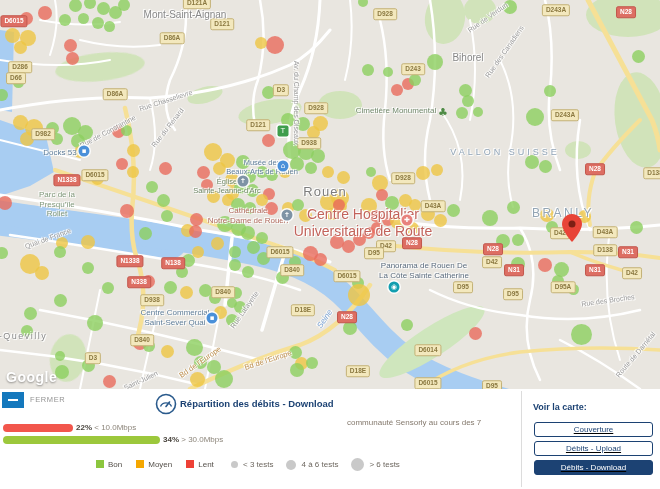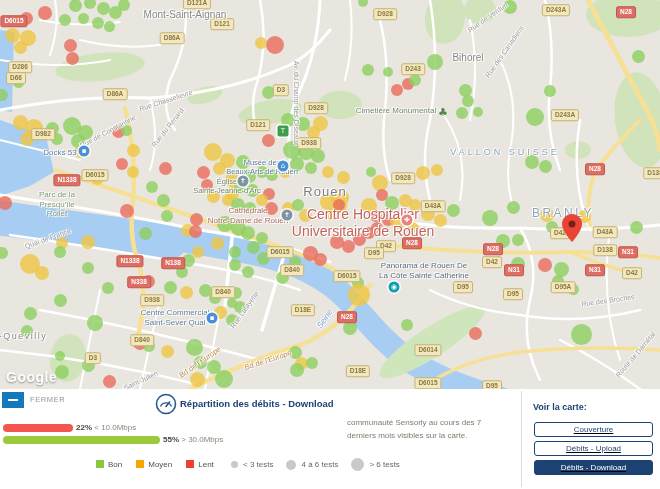--- a/index.html
+++ b/index.html
@@ -422,21 +422,21 @@
         <div class="maplabel" style="left: 227px; top: 186px; font-size: 7.5px; color: rgb(111, 135, 102); transform: translate(-50%, -50%);">
           <div>Église</div>
           <div>Sainte-Jeanne-d'Arc</div>
         </div>
         <div class="maplabel" style="left: 248px; top: 216px; font-size: 8px; color: rgb(176, 105, 92); transform: translate(-50%, -50%);">
           <div>Cathédrale</div>
           <div>Notre-Dame de Rouen</div>
         </div>
         <div class="maplabel" style="left: 363px; top: 223px; font-size: 14px; color: rgb(194, 99, 91); transform: translate(-50%, -50%);">
           <div>Centre Hospitalier</div>
-          <div>Universitaire de Rouen</div>
+          <div>Universitaire de Route</div>
         </div>
         <div class="maplabel" style="left: 424px; top: 271px; font-size: 8px; color: rgb(90, 107, 125); transform: translate(-50%, -50%);">
           <div>Panorama de Rouen De</div>
           <div>La Côte Sainte Catherine</div>
         </div>
         <div class="maplabel" style="left: 175px; top: 318px; font-size: 8px; color: rgb(94, 125, 153); transform: translate(-50%, -50%);">
           <div>Centre Commercial</div>
           <div>Saint-Sever Quai</div>
         </div>
         <div class="maplabel" style="left: 60px; top: 153px; font-size: 8px; color: rgb(94, 125, 153); transform: translate(-50%, -50%);">
@@ -519,27 +519,26 @@
 
     <svg class="gauge" width="22" height="22" viewBox="0 0 22 22">
       <circle cx="11" cy="11" r="9.5" fill="#fff" stroke="#2a5a8c" stroke-width="1.6"></circle>
       <path d="M5.5,13.5 A6,6 0 0 1 16.5,13.5" fill="none" stroke="#2a5a8c" stroke-width="1.4"></path>
       <line x1="11" y1="13.5" x2="14.5" y2="9" stroke="#2a5a8c" stroke-width="1.6" stroke-linecap="round"></line>
     </svg>
     <div class="panel-title">Répartition des débits - Download</div>
 
     <div class="bars" id="bars">
         <div class="bar-row"><div class="bar" style="width: 70px; background: rgb(242, 86, 76);"></div><div class="bar-lab"><b>22% </b><span>&lt; 10.0Mbps</span></div></div>
-        <div class="bar-row"><div class="bar" style="width: 157px; background: rgb(156, 200, 60);"></div><div class="bar-lab"><b>55% </b><span>&gt; 30.0Mbps</span></div></div>
+        <div class="bar-row"><div class="bar" style="width: 157px; background: rgb(156, 200, 60);"></div><div class="bar-lab"><b>34% </b><span>&gt; 30.0Mbps</span></div></div>
       </div>
     <div class="qlegend" id="qlegend"><div class="qitem"><div class="qsw" style="background: rgb(140, 198, 62);"></div><span>Bon</span></div><div class="qitem"><div class="qsw" style="background: rgb(245, 167, 0);"></div><span>Moyen</span></div><div class="qitem"><div class="qsw" style="background: rgb(238, 65, 54);"></div><span>Lent</span></div></div>
     <div class="tlegend" id="tlegend"><div class="titem"><div class="tdot" style="width: 7px; height: 7px;"></div><span>&lt; 3 tests</span></div><div class="titem"><div class="tdot" style="width: 10px; height: 10px;"></div><span>4 à 6 tests</span></div><div class="titem"><div class="tdot" style="width: 13px; height: 13px;"></div><span>&gt; 6 tests</span></div></div>
     <div class="note" id="note">
         <div>communauté Sensorly au cours des 7</div>
-        <div>derniers mois visibles sur la carte.</div>
       </div>
 
     <div class="vdivider"></div>
     <div class="side-heading">Voir la carte:</div>
     <div class="side-btns" id="side-btns">
         <div class="side-btn">Couverture</div>
         <div class="side-btn">Débits - Upload</div>
         <div class="side-btn active">Débits - Download</div>
       </div>
   </div>

